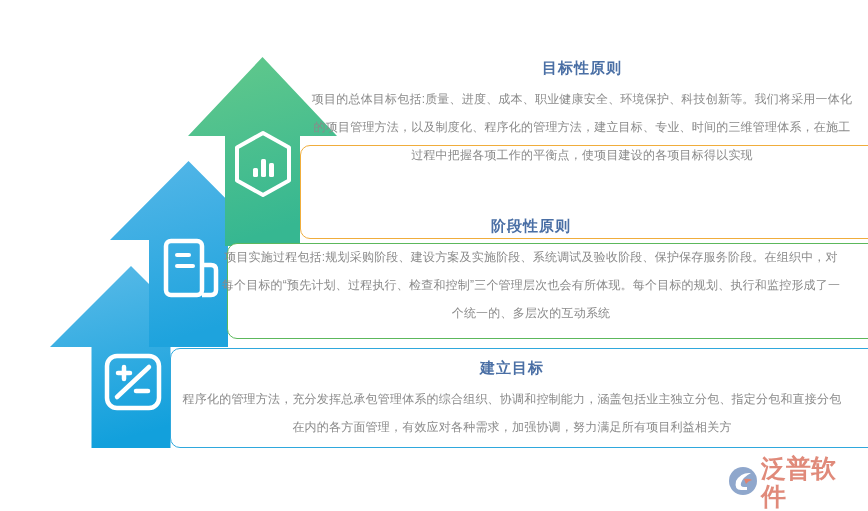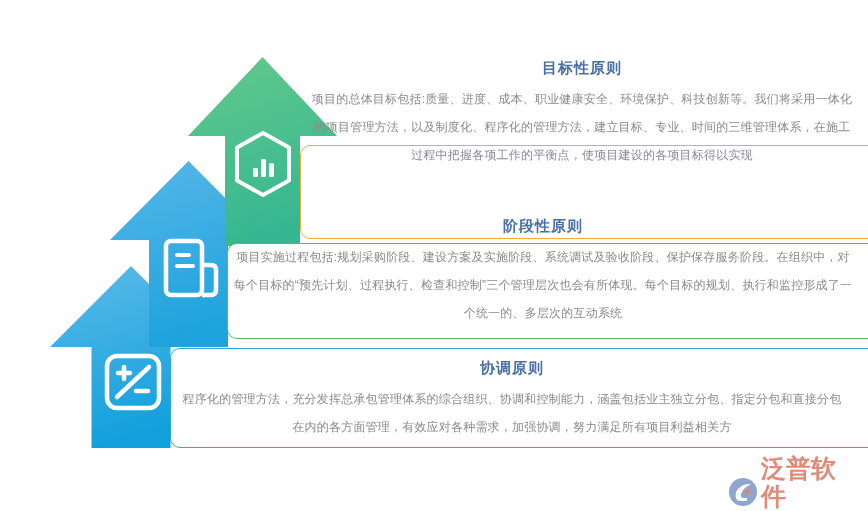--- a/index.html
+++ b/index.html
@@ -74,21 +74,21 @@
   
   .logo {
     position: absolute;
     left: 728px;
     top: 455px;
     width: 132px;
     height: 48px;
   }
   .logo-row {
     display: flex;
-    align-items: flex-end;
+    align-items: center;
     gap: 3px;
   }
   .logo-mark { flex: 0 0 auto; }
   .logo-text {
     font-size: 25px;
     font-weight: bold;
     color: #e08a7a;
     line-height: 28px;
     letter-spacing: 0px;
     font-family: "DejaVu Sans", sans-serif;
@@ -167,27 +167,27 @@
 
   <div class="card card-mid" style="left:227px; top:243px; width:690px; height:96px; z-index:5;"></div>
 
   <div class="card card-blue" style="left:170px; top:348px; width:745px; height:100px; z-index:7;"></div>
 
   <div class="block" style="left:308px; top:58px; width:548px; z-index:10;">
     <div class="block-title">目标性原则</div>
     <div class="block-body">项目的总体目标包括:质量、进度、成本、职业健康安全、环境保护、科技创新等。我们将采用一体化的项目管理方法，以及制度化、程序化的管理方法，建立目标、专业、时间的三维管理体系，在施工过程中把握各项工作的平衡点，使项目建设的各项目标得以实现</div>
   </div>
 
-  <div class="block" style="left:232px; top:216px; width:622px; z-index:10;">
+  <div class="block" style="left:220px; top:216px; width:622px; z-index:10;">
     <div class="block-title">阶段性原则</div>
     <div class="block-body">项目实施过程包括:规划采购阶段、建设方案及实施阶段、系统调试及验收阶段、保护保存服务阶段。在组织中，对每个目标的“预先计划、过程执行、检查和控制”三个管理层次也会有所体现。每个目标的规划、执行和监控形成了一个统一的、多层次的互动系统</div>
   </div>
 
   <div class="block" style="left:177px; top:358px; width:670px; z-index:10;">
-    <div class="block-title">协调原则</div>
+    <div class="block-title">建立目标</div>
     <div class="block-body">程序化的管理方法，充分发挥总承包管理体系的综合组织、协调和控制能力，涵盖包括业主独立分包、指定分包和直接分包在内的各方面管理，有效应对各种需求，加强协调，努力满足所有项目利益相关方</div>
   </div>
 
   <div class="logo">
     <div class="logo-row">
       <span class="logo-mark">
         <svg width="30" height="30" viewBox="0 0 30 30">
           <path d="M15 1 A14 14 0 1 0 15 29 A14 14 0 1 0 15 1 Z" fill="#8fa7cc"></path>
           <path d="M8 15 Q13 6 23 7 Q15 11 13 17 Q12 21 16 21 L19 21 L19 24 L13 24 Q6 24 8 15 Z" fill="#ffffff"></path>
           <path d="M16 13 Q21 12 24 14 Q20 15 18 18 Z" fill="#e0836f"></path>

